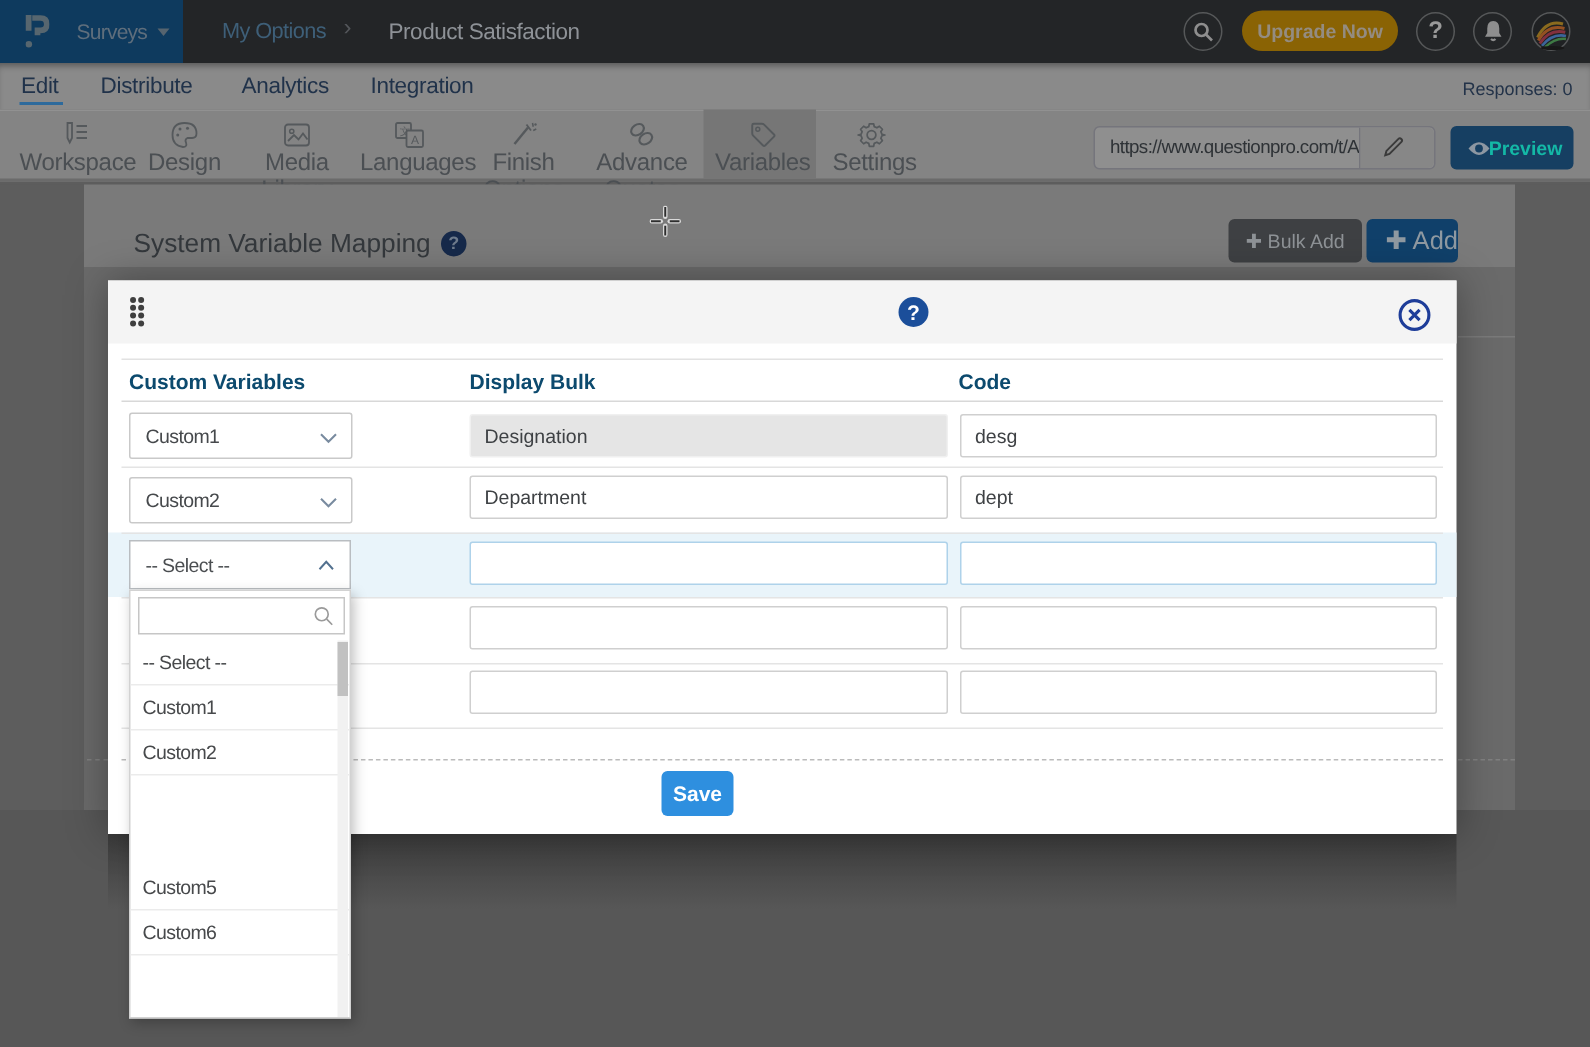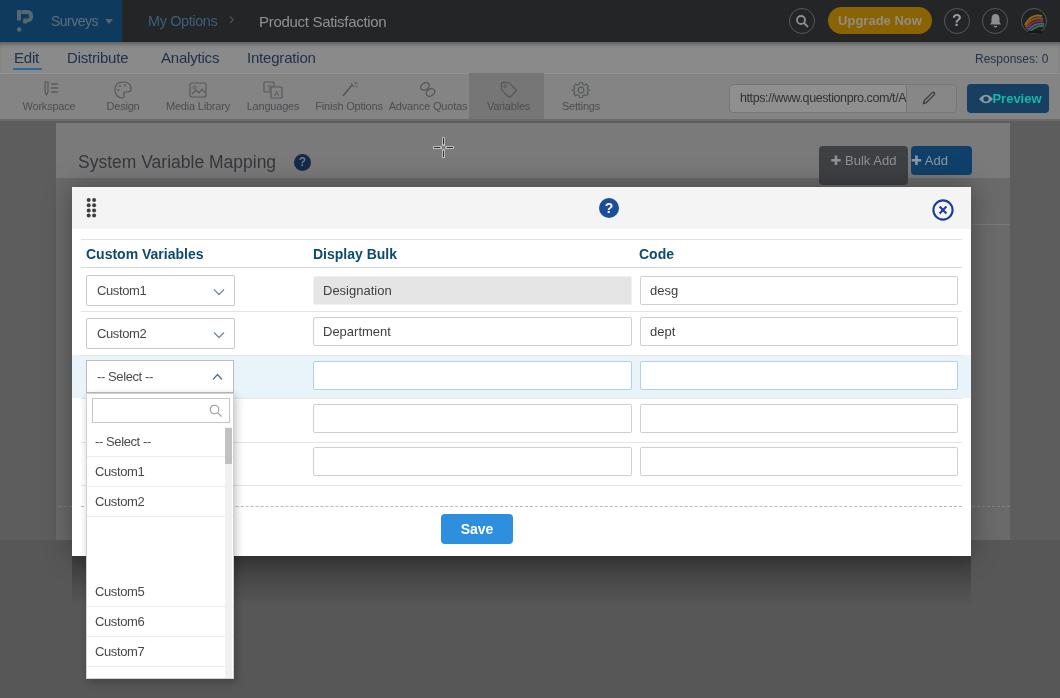--- a/index.html
+++ b/index.html
@@ -20,57 +20,57 @@
 
   
   #tabrow { left:0; top:42px; width:1060px; height:31px; background:#8a8a8a; box-shadow:inset 0 4px 4px -2px rgba(0,0,0,0.35); }
   .tab { position:absolute; top:7px; font-size:15px; letter-spacing:-0.2px; color:#20324a; }
   
   #responses { left:975px; top:10px; font-size:12px; color:#233349; position:absolute; }
 
   
   #toolbar { left:0; top:73px; width:1060px; height:48px; background:#848484; border-top:1px solid #919191; border-bottom:2px solid #6b6b6b; }
   .titem { position:absolute; top:0; height:46px; text-align:center; }
-  .titem .lbl { position:absolute; top:27px; width:100%; font-size:11px; letter-spacing:-0.2px; color:#4b4f53; }
+  .titem .lbl { position:absolute; top:27px; width:100%; font-size:16px; letter-spacing:-0.2px; color:#4b4f53; }
   .titem svg { position:absolute; top:7px; left:50%; transform:translateX(-50%); }
   #t-variables-bg { left:469px; top:0; width:75px; height:46px; background:#767676; position:absolute; }
   #urlbox { left:729px; top:84px; width:228px; height:29px; background:#8f8f8f; border:1px solid #75757c; border-radius:4px; color:#2e3236; font-size:12.5px; letter-spacing:-0.4px; line-height:27px; padding-left:10px; white-space:nowrap; overflow:hidden; }
   #pencilseg { left:906px; top:85px; width:50px; height:27px; background:#878787; border-left:1px solid #75757c; border-radius:0 4px 4px 0; }
   #previewbtn { left:967px; top:84px; width:82px; height:29px; background:#163f62; border-radius:4px; color:#14b8a6; font-weight:bold; font-size:13px; text-align:center; line-height:29px; }
 
   
   #pagebg { left:0; top:123px; width:1060px; height:575px; background:#5d5d5d; }
   #cardhead { left:56px; top:123px; width:954px; height:55px; background:#7a7a7a; }
   #cardbody { left:56px; top:178px; width:954px; height:362px; background:#6a6a6a; }
   #belowshadow { left:0px; top:540px; width:1060px; height:158px; background:#575757; }
   #modalshadow { left:72px; top:556px; width:899px; height:50px; background:linear-gradient(#3c3c3c,#575757); }
-  #svm-title { left:78px; top:152px; font-size:17.5px; color:#34383c; }
+  #svm-title { left:89px; top:152px; font-size:17.5px; color:#34383c; }
   #svm-q { left:294px; top:154px; width:17px; height:17px; border-radius:50%; background:#16294a; color:#6e7b8c; font-size:12px; font-weight:bold; text-align:center; line-height:17px; }
-  #bulkadd { left:819px; top:146px; width:89px; height:39px; background:#3e4043; border-radius:4px; color:#8e9296; font-size:13px; text-align:center; line-height:29px; }
-  #addbtn { left:911px; top:146px; width:61px; height:29px; background:#10406a; border-radius:4px; color:#8f99a1; font-size:13px; text-align:left; line-height:29px; }
+  #bulkadd { left:819px; top:146px; width:89px; height:29px; background:#3e4043; border-radius:4px; color:#8e9296; font-size:13px; text-align:center; line-height:29px; }
+  #addbtn { left:911px; top:146px; width:61px; height:29px; background:#10406a; border-radius:4px; color:#8f99a1; font-size:17px; text-align:right; line-height:29px; }
   .behindline { position:absolute; background:#7a7a7a; height:1px; }
 
   
   #modal { left:72px; top:187px; width:899px; height:369px; background:#fff; box-shadow:0 0 25px rgba(0,0,0,0.35); }
   #mhead { left:0; top:0; width:899px; height:42px; background:#f4f4f4; position:absolute; }
   #mtitle { position:absolute; left:336px; top:10px; font-size:17px; font-weight:bold; color:#53575b; }
   #mtitle-q { position:absolute; left:527px; top:11px; width:20px; height:20px; border-radius:50%; background:#1b4e9a; color:#fff; font-size:14px; font-weight:bold; text-align:center; line-height:20px; }
   #mclose { position:absolute; left:860px; top:12px; width:22px; height:22px; }
   .hline { position:absolute; left:9px; width:881px; height:1px; background:#e2e2e2; }
   .colhdr { position:absolute; top:59px; font-size:14px; font-weight:bold; color:#0c4a6e; }
   .rowsep { position:absolute; left:9px; width:881px; height:1px; background:#e4e4e4; }
   #row3bg { position:absolute; left:0; top:168px; width:899px; height:43px; background:#e9f4fa; }
   .sel { position:absolute; left:14px; width:149px; height:31px; border:1px solid #c9c9c9; border-radius:2px; background:#fff; font-size:13px; letter-spacing:-0.4px; color:#46494c; line-height:30px; padding-left:10px; }
   .sel .chev { position:absolute; right:9px; top:12px; width:12px; height:8px; }
   .inp { position:absolute; height:29px; border:1px solid #cfcfcf; border-radius:2px; background:#fff; font-size:13px; color:#3e4144; line-height:27px; padding-left:9px; }
   .dncol { left:241px; width:319px; }
   .cdcol { left:568px; width:318px; }
   .focusb { border-color:#aed2ea; }
   #dashline { position:absolute; left:9px; top:319px; width:881px; border-top:1px dashed #bbb; }
-  #savebtn { position:absolute; left:369px; top:327px; width:72px; height:30px; background:#2e8fdf; border-radius:4px; color:#fff; font-weight:bold; font-size:14px; text-align:center; line-height:30px; }
+  #savebtn { position:absolute; left:369px; top:327px; width:48px; height:30px; background:#2e8fdf; border-radius:4px; color:#fff; font-weight:bold; font-size:14px; text-align:center; line-height:30px; }
 
   
   #dd-select { left:86px; top:360px; width:148px; height:33px; background:#fff; border:1px solid #b9bdc1; font-size:13px; letter-spacing:-0.4px; color:#4a4d50; line-height:31px; padding-left:10px; z-index:30; }
   #dd-panel { left:86px; top:393px; width:148px; height:286px; background:#fff; border:1px solid #d2d2d2; box-shadow:2px 3px 8px rgba(0,0,0,0.25); z-index:30; }
   #dd-search { position:absolute; left:5px; top:4px; width:138px; height:25px; border:1px solid #c6c6c6; background:#fff; }
   #dd-list { position:absolute; left:0px; top:33px; width:146px; height:251px; overflow:hidden; }
   .dditem { position:absolute; left:0; width:146px; height:30px; border-bottom:1px solid #ebebeb; font-size:13px; letter-spacing:-0.4px; color:#47494b; line-height:30px; padding-left:8px; }
   #dd-scroll { position:absolute; right:1px; top:33px; width:7px; height:251px; background:#f1f1f1; }
   #dd-thumb { position:absolute; left:0; top:1px; width:7px; height:36px; background:#c1c1c1; }
 </style>
@@ -292,19 +292,18 @@
   <svg style="position:absolute;left:122px;top:10px;" width="14" height="14" viewBox="0 0 14 14">
       <circle cx="5.5" cy="5.5" r="4.3" stroke="#9a9a9a" stroke-width="1.1" fill="none"></circle>
       <line x1="8.8" y1="8.8" x2="12.5" y2="12.5" stroke="#9a9a9a" stroke-width="1.1"></line>
     </svg>
   <div id="dd-list">
     <div class="dditem" style="top:0px;">-- Select --</div>
     <div class="dditem" style="top:30px;">Custom1</div>
     <div class="dditem" style="top:60px;">Custom2</div>
     <div class="dditem" style="top:150px;">Custom5</div>
     <div class="dditem" style="top:180px;">Custom6</div>
-    <div class="dditem" style="top:210px;">Custom7</div>
     <div class="dditem" style="top:240px;"></div>
   </div>
   <div id="dd-scroll">
       <div id="dd-thumb"></div>
     </div>
 </div>
 
 </body></html>

